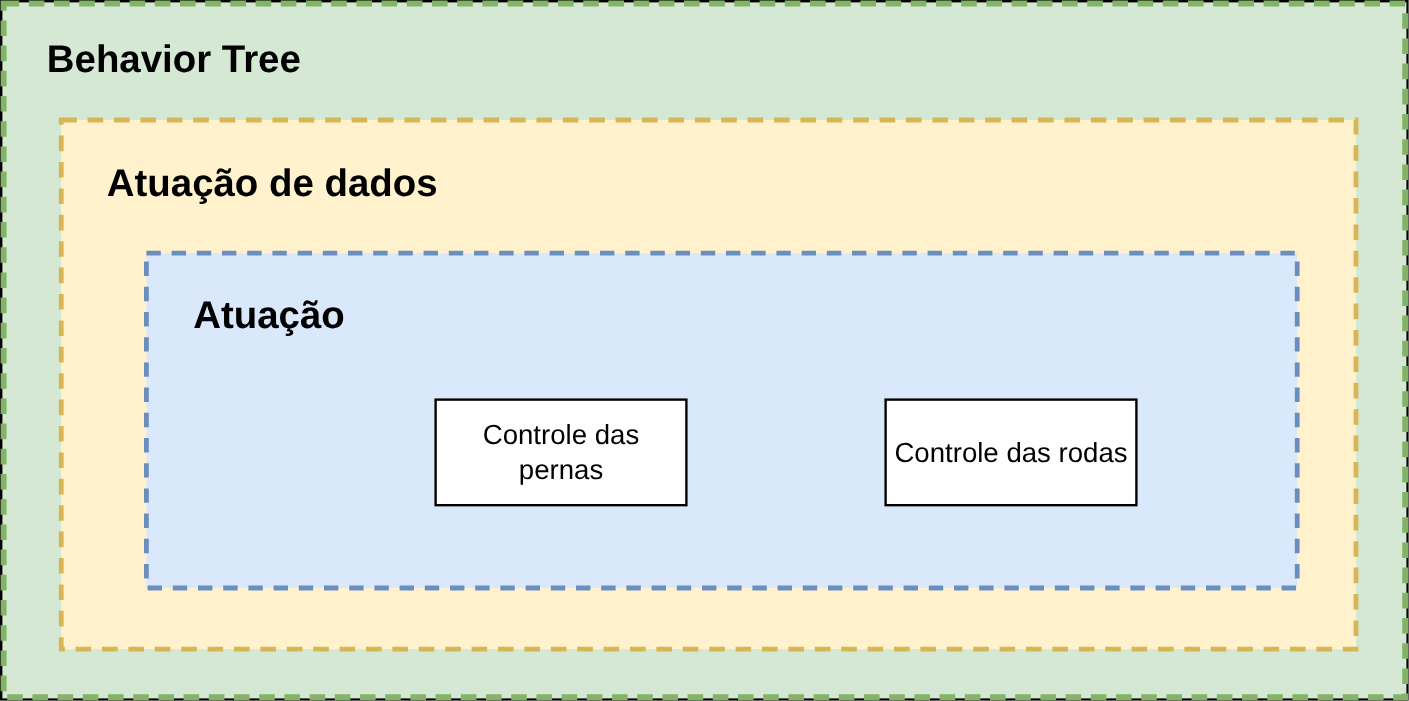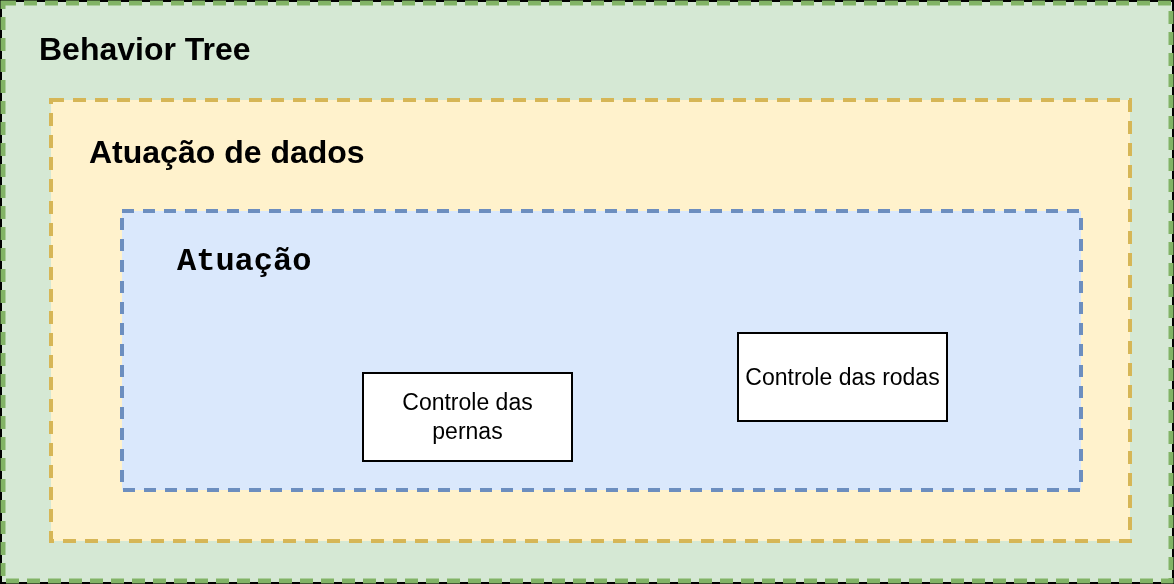--- a/index.html
+++ b/index.html
@@ -26,33 +26,33 @@
   .container-label {
     position: absolute;
     font-size: 32px;
     line-height: 32px;
     font-weight: bold;
     color: #000000;
     white-space: nowrap;
   }
   .label-behavior-tree { left: 39px;  top: 33px;  }
   .label-gestao        { left: 89px;  top: 136px; }
-  .label-atuacao       { left: 177px; top: 246px; font-family: Liberation Mono, monospace; }
+  .label-atuacao       { left: 161px; top: 246px; }
   .node {
     position: absolute;
     width: 211px;
     height: 90px;
     box-sizing: border-box;
     background: #ffffff;
     border: 2px solid #000000;
     display: flex;
     align-items: center;
     justify-content: center;
   }
-  .node-pernas { left: 362px; top: 332px; margin-top: 40px; }
+  .node-pernas { left: 362px; top: 332px; }
   .node-rodas  { left: 737px; top: 332px; }
   .node-text {
     font-size: 23px;
     line-height: 29px;
     color: #000000;
     text-align: center;
     white-space: pre-line;
   }
 </style>
 </head>

